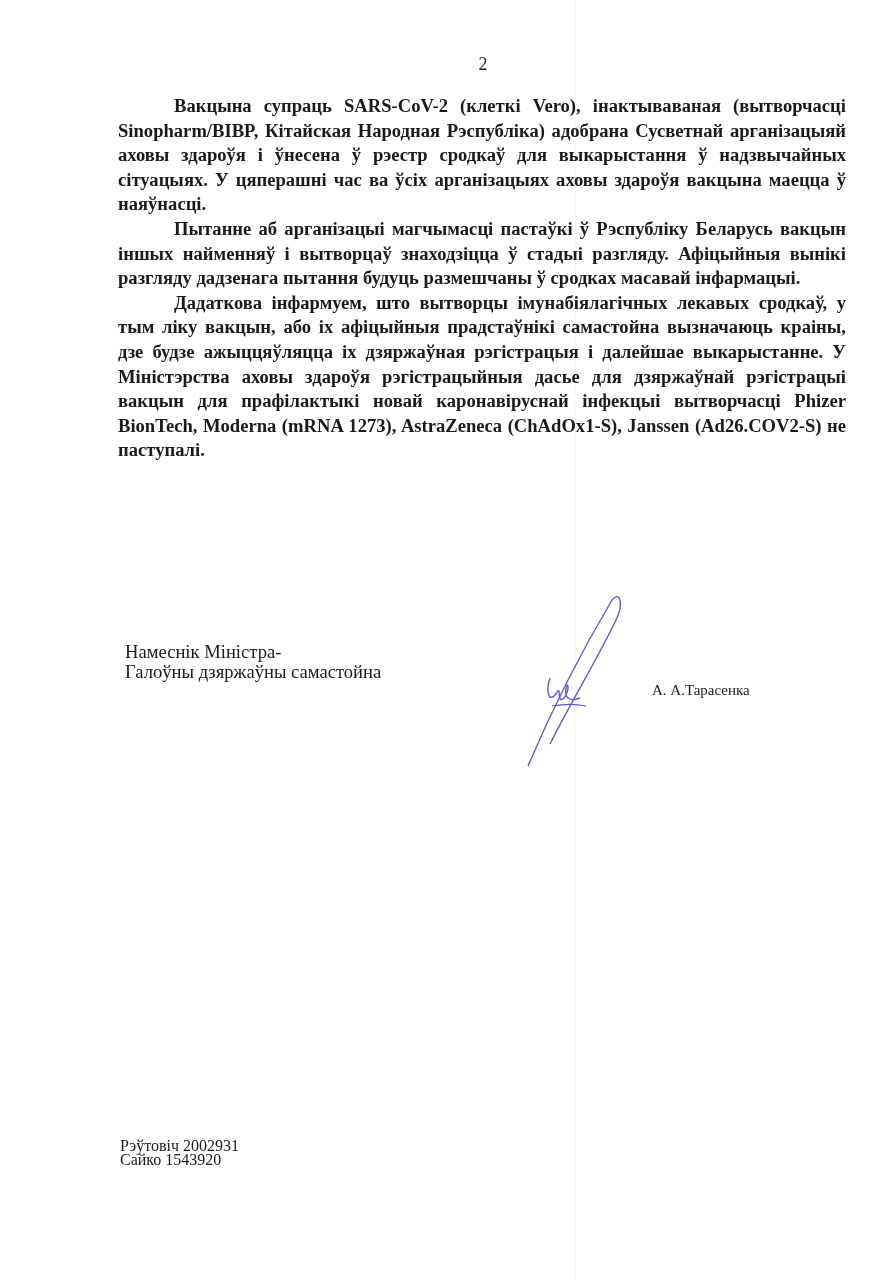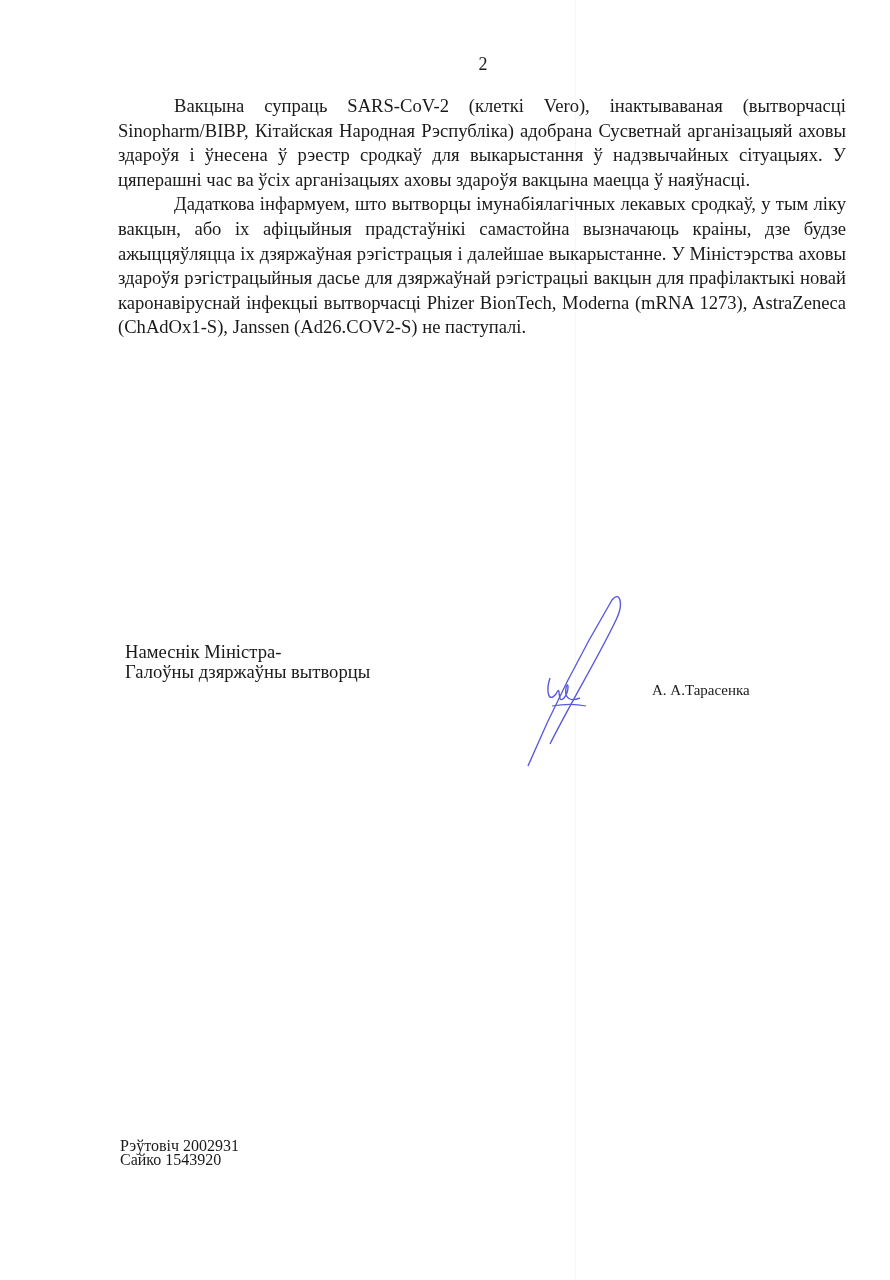--- a/index.html
+++ b/index.html
@@ -2,43 +2,44 @@
 <html><head>
 <meta charset="utf-8">
 <style>
   html, body { margin: 0; padding: 0; }
   body {
     width: 890px; height: 1280px; background: #ffffff;
     position: relative; overflow: hidden;
     font-family: "Liberation Serif", serif; color: #1a1a1a;
   }
   .page-num { position: absolute; top: 54px; left: 0; width: 966px; text-align: center; font-size: 18px; }
-  .body-text { position: absolute; top: 94px; left: 118px; width: 728px; font-size: 18.6px; line-height: 24.6px; }
+  .body-text { position: absolute; top: 94px; left: 118px; width: 728px; font-size: 18.6px; line-height: 24.6px; font-weight: bold; }
   .body-text p { margin: 0; text-align: justify; text-indent: 56px; }
   .sig-block { position: absolute; top: 642px; left: 125px; font-size: 18.6px; line-height: 20px; }
   .sig-name { position: absolute; top: 682px; left: 652px; font-size: 15px; }
   .signature { position: absolute; top: 594px; left: 520px; width: 110px; height: 180px; }
   .footer { position: absolute; top: 1139px; left: 120px; font-size: 16px; line-height: 14px; }
   .scan-line { position: absolute; top: 0; left: 575px; width: 1px; height: 1280px; background: rgba(0,0,0,0.03); }
 </style>
 </head>
 <body>
 
 <div class="scan-line"></div>
 
 <div class="page-num">2</div>
 
 <div class="body-text">
   <p>Вакцына супраць SARS-CoV-2 (клеткі Vero), інактываваная (вытворчасці Sinopharm/BIBP, Кітайская Народная Рэспубліка) адобрана Сусветнай арганізацыяй аховы здароўя і ўнесена ў рэестр сродкаў для выкарыстання ў надзвычайных сітуацыях. У цяперашні час ва ўсіх арганізацыях аховы здароўя вакцына маецца ў наяўнасці.</p>
+  <p>Пытанне аб арганізацыі магчымасці пастаўкі ў Рэспубліку Беларусь вакцын іншых найменняў і вытворцаў знаходзіцца ў стадыі разгляду. Афіцыйныя вынікі разгляду дадзенага пытання будуць размешчаны ў сродках масавай інфармацыі.</p>
   <p>Дадаткова інфармуем, што вытворцы імунабіялагічных лекавых сродкаў, у тым ліку вакцын, або іх афіцыйныя прадстаўнікі самастойна вызначаюць краіны, дзе будзе ажыццяўляцца іх дзяржаўная рэгістрацыя і далейшае выкарыстанне. У Міністэрства аховы здароўя рэгістрацыйныя дасье для дзяржаўнай рэгістрацыі вакцын для прафілактыкі новай каронавіруснай інфекцыі вытворчасці Phizer BionTech, Moderna (mRNA 1273), AstraZeneca (ChAdOx1-S), Janssen (Ad26.COV2-S) не паступалі.</p>
 </div>
 
 <div class="sig-block">
   <div>Намеснік Міністра-</div>
-  <div>Галоўны дзяржаўны вытворцы</div>
+  <div>Галоўны дзяржаўны самастойна</div>
 </div>
 
 <svg class="signature" viewBox="0 0 110 180">
   <path d="M8 172 C 30 120, 60 60, 92 6 C 100 -4, 104 10, 96 26 C 80 60, 50 110, 30 150" fill="none" stroke="#5a5ae0" stroke-width="1.4"></path>
   <path d="M30 84 C 26 96, 28 110, 36 100 C 42 88, 36 112, 44 104 C 50 96, 48 86, 46 94 C 44 104, 50 108, 60 104" fill="none" stroke="#5a5ae0" stroke-width="1.4"></path>
   <path d="M32 112 C 44 110, 56 110, 66 112" fill="none" stroke="#5a5ae0" stroke-width="1.2"></path>
 </svg>
 
 <div class="sig-name">А. А.Тарасенка</div>
 

